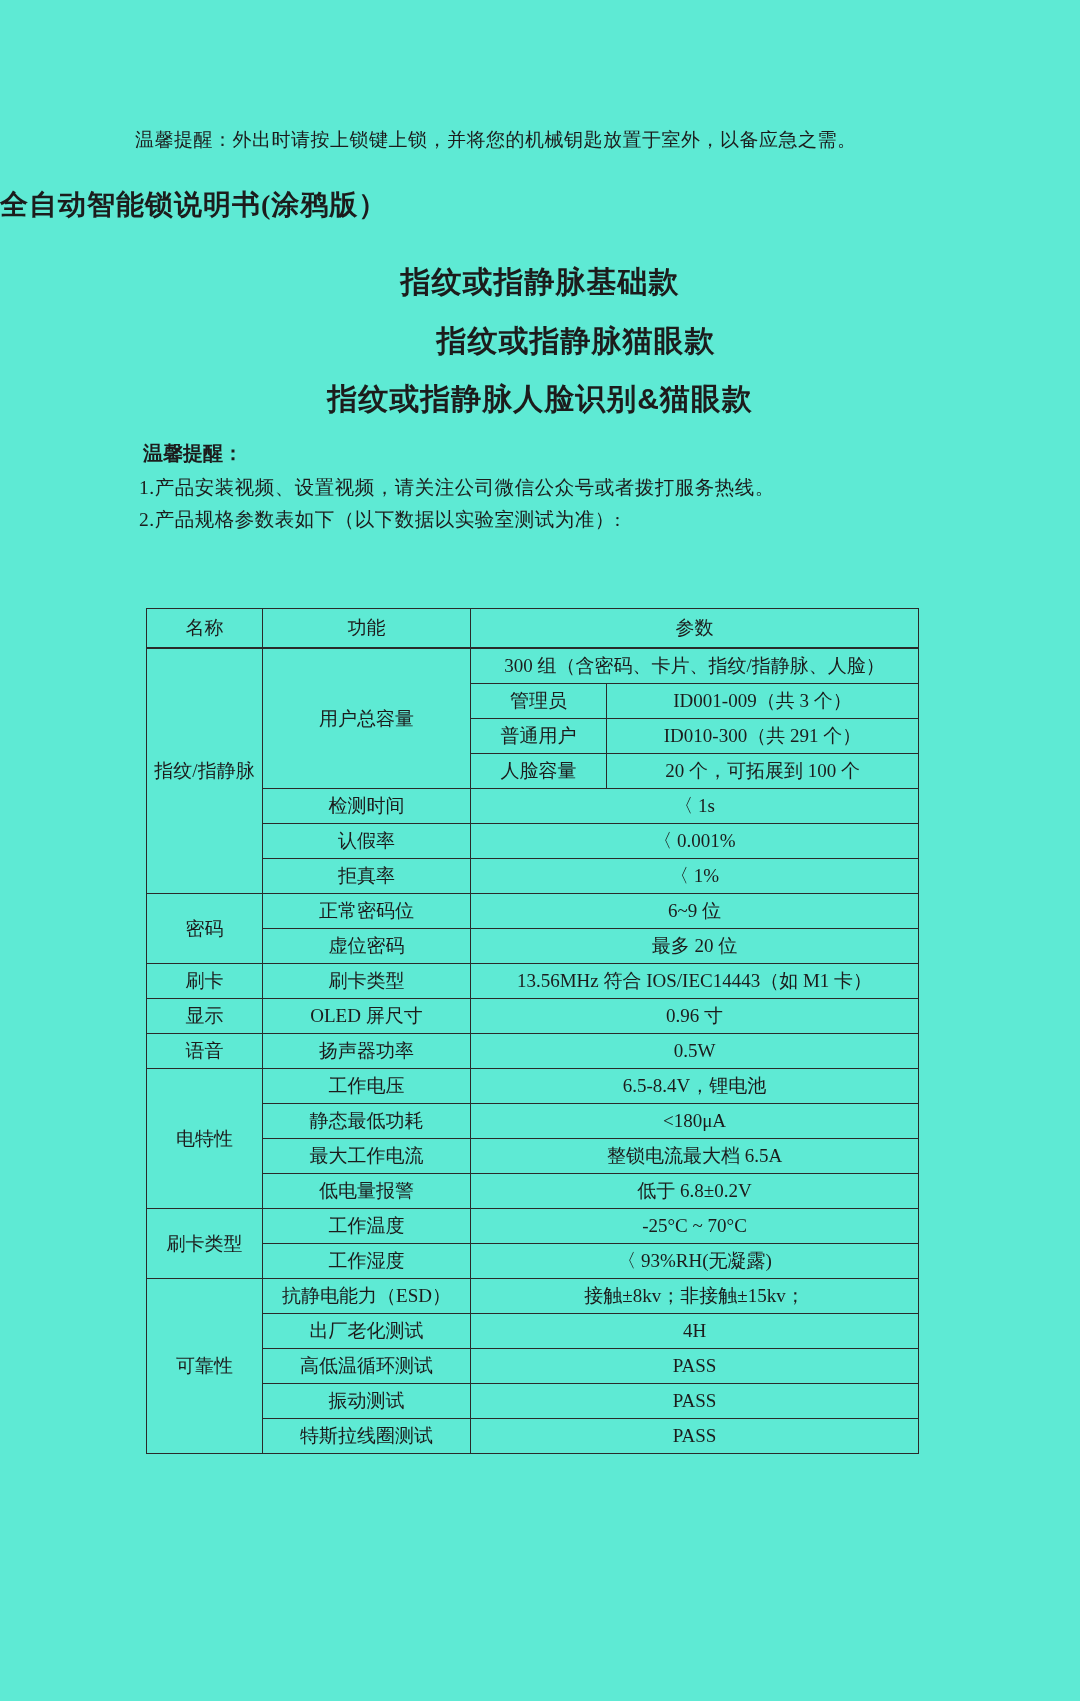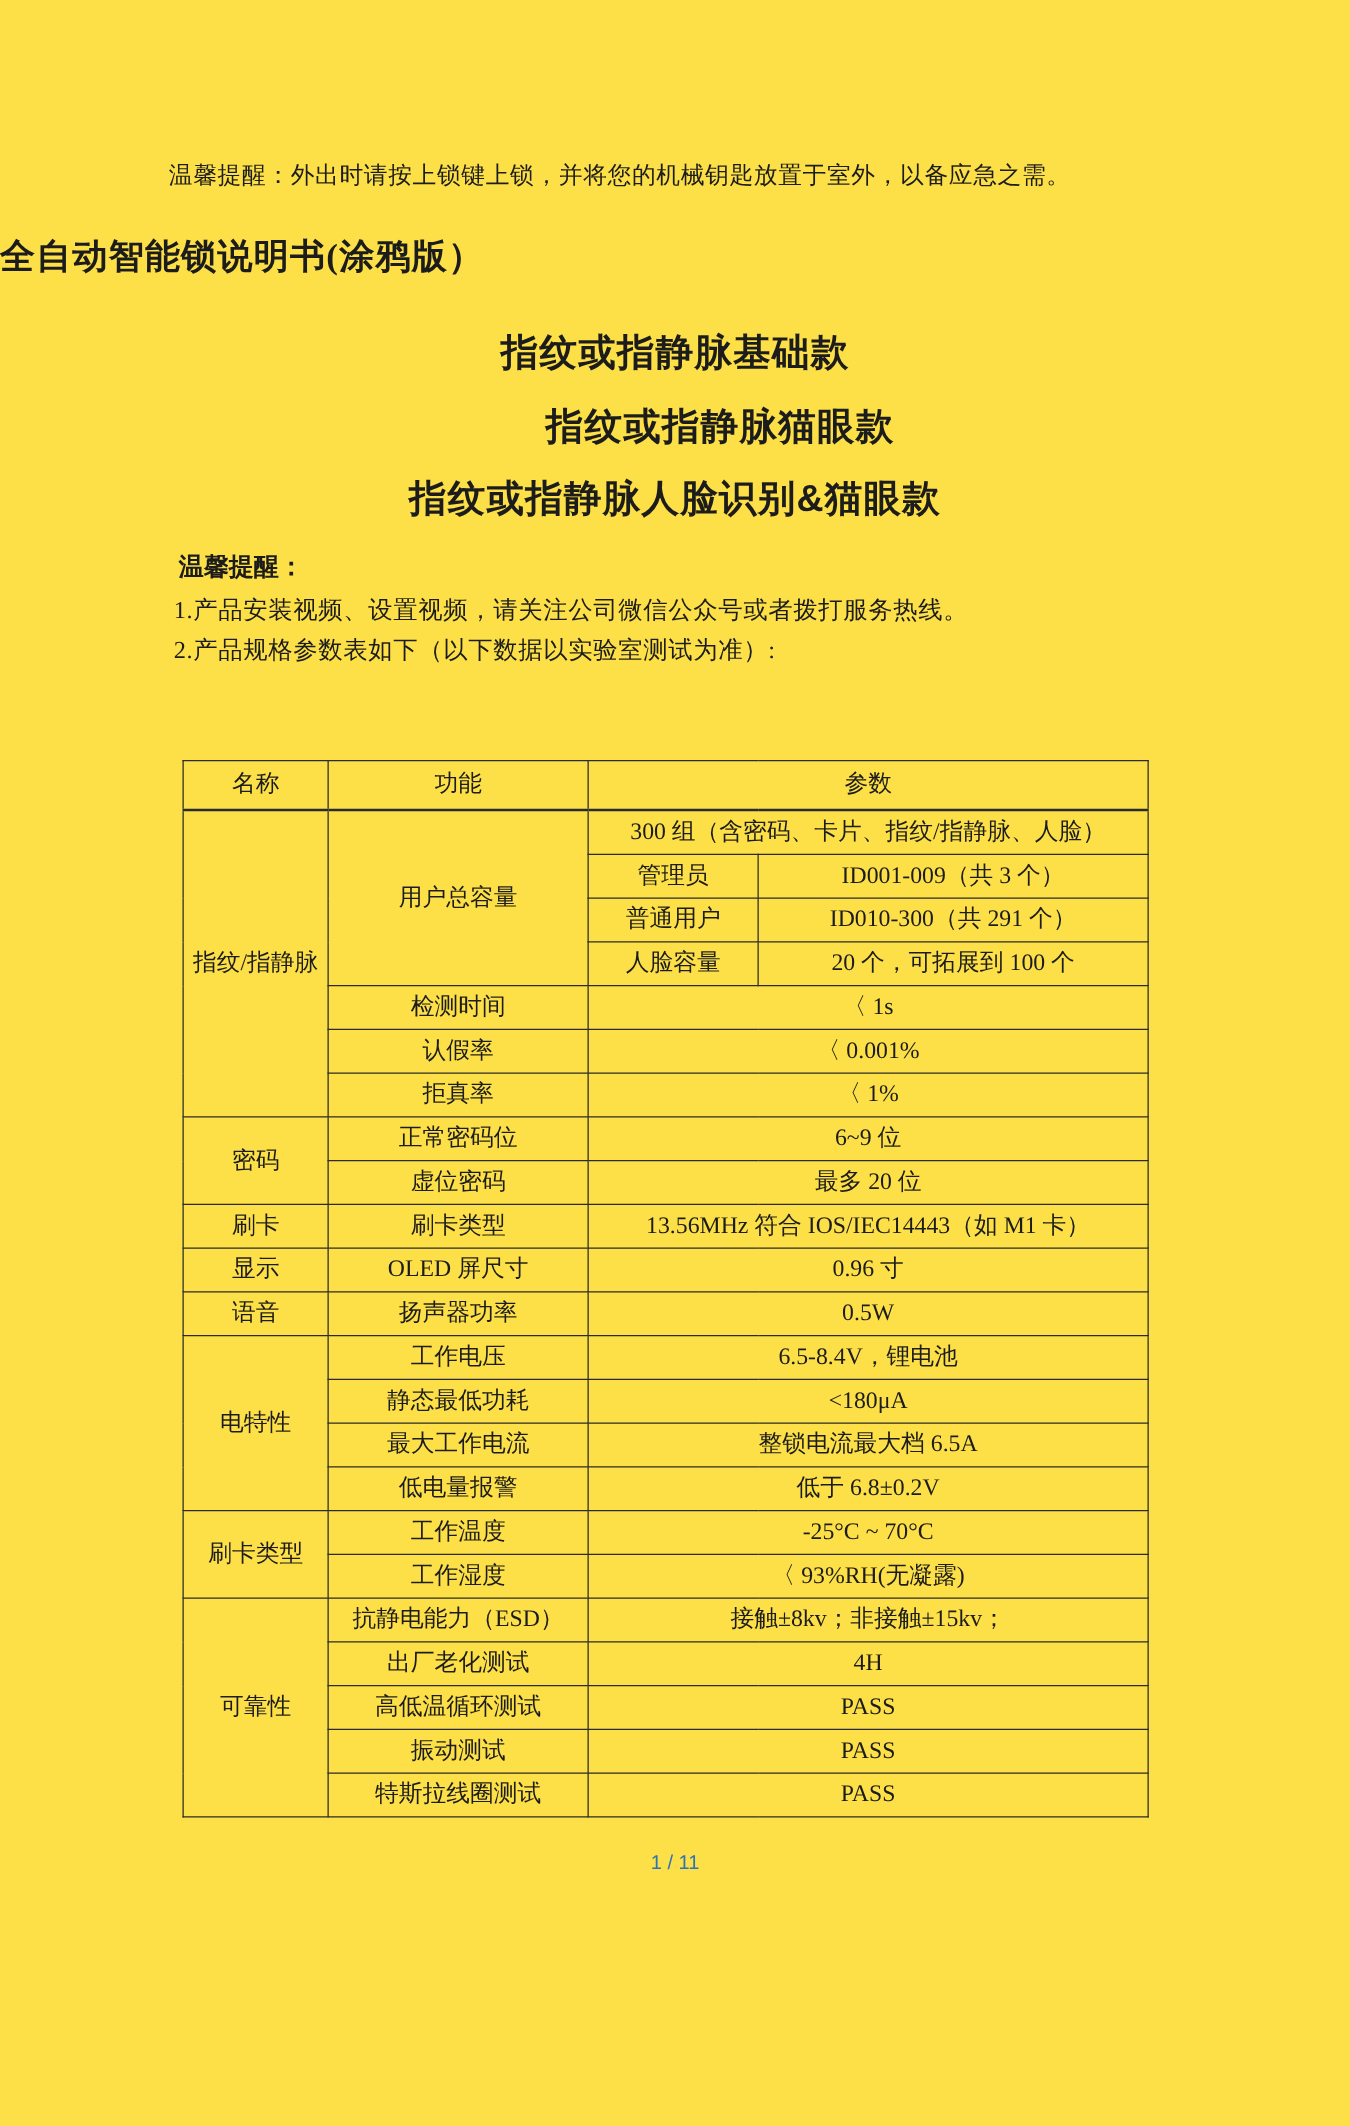--- a/index.html
+++ b/index.html
@@ -4,21 +4,21 @@
 <style>
   html, body {
     margin: 0;
     padding: 0;
     background: #ffffff;
   }
   .page {
     position: relative;
     width: 1080px;
     height: 1701px;
-    background: #fde047;
+    background: #5eead4;
     font-family: "Liberation Serif", serif;
     color: #1c1c1c;
     overflow: hidden;
   }
   .notice {
     position: absolute;
     left: 135px;
     top: 127px;
     width: 810px;
     margin: 0;
@@ -239,15 +239,14 @@
           <td>振动测试</td>
           <td colspan="2">PASS</td>
         </tr>
         <tr>
           <td>特斯拉线圈测试</td>
           <td colspan="2">PASS</td>
         </tr>
       </tbody>
   </table>
 
-  <p class="footer">1 / 11</p>
 
 </div>
 
 </body></html>

